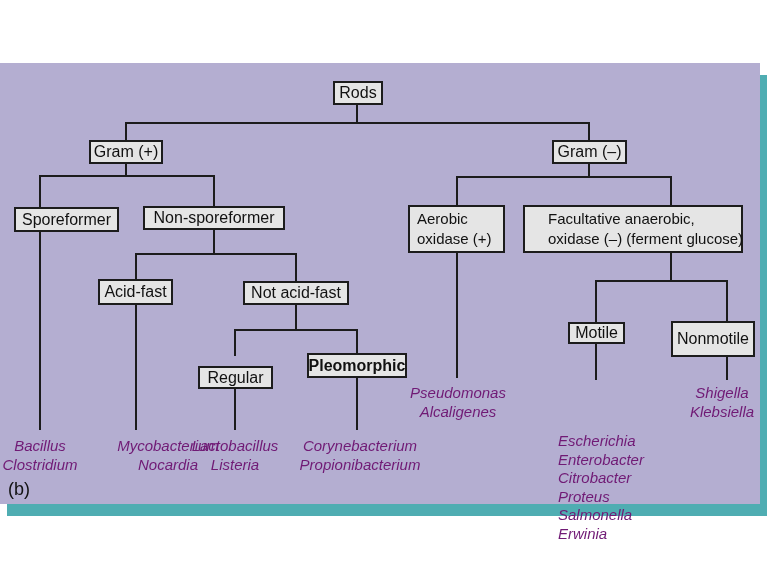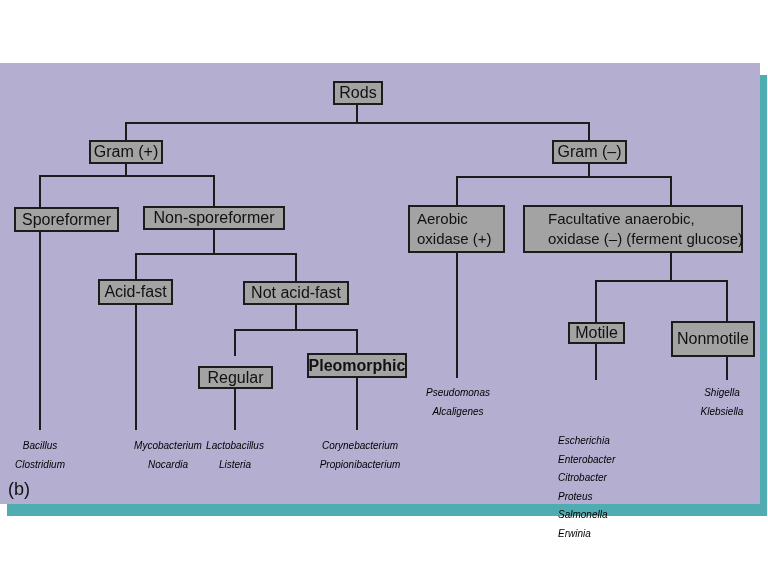--- a/index.html
+++ b/index.html
@@ -5,34 +5,34 @@
   html,body { margin:0; padding:0; }
   body { font-family: "Liberation Sans", sans-serif; }
   .stage { position:relative; width:768px; height:576px; background:#ffffff; overflow:hidden; }
   .panel {
     position:absolute; left:0; top:63px; width:760px; height:441px;
     background:#b4aed1;
     box-shadow: 7px 12px 0 #4fadb2;
   }
   .box {
     position:absolute; box-sizing:border-box;
-    background:#a3a3a3; border:2px solid #1c1c1c;
+    background:#e5e5e5; border:2px solid #1c1c1c;
     display:flex; align-items:center; justify-content:center;
     font-size:16px; line-height:20px; color:#111;
     white-space:pre-line; text-align:center;
   }
   .box.two-line {
     justify-content:flex-start; align-items:center;
     padding-left:7px; text-align:left; font-size:15px; line-height:20px;
     white-space:pre;
   }
   .vline, .hline { position:absolute; background:#1c1c1c; }
   .org {
-    position:absolute; font-style:italic; font-size:10px; line-height:18.5px;
-    color:#000000; white-space:pre-line; text-align:center;
+    position:absolute; font-style:italic; font-size:15px; line-height:18.5px;
+    color:#701a75; white-space:pre-line; text-align:center;
   }
   .org.left-align { text-align:left;margin-top:48px; }
   .figure-label {
     position:absolute; left:8px; top:479px; font-size:18px; color:#111;
   }
 </style>
 </head>
 <body>
 
 <div class="stage">

